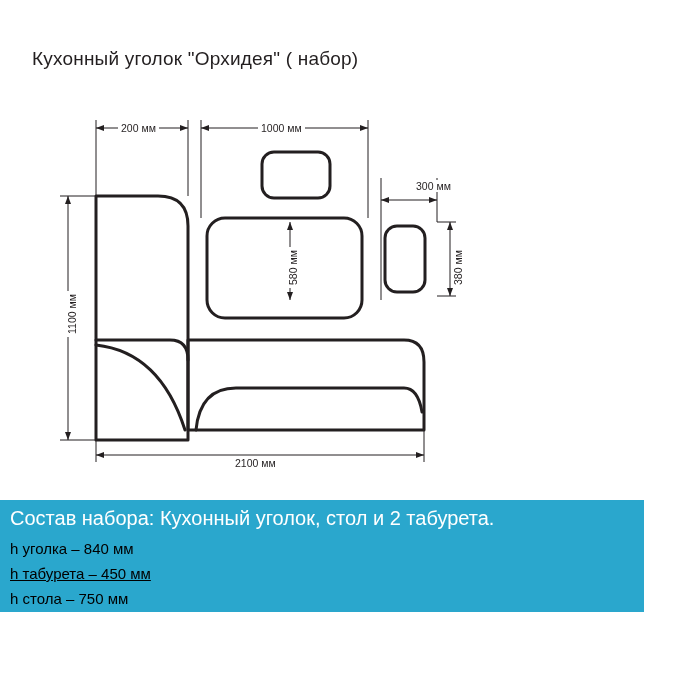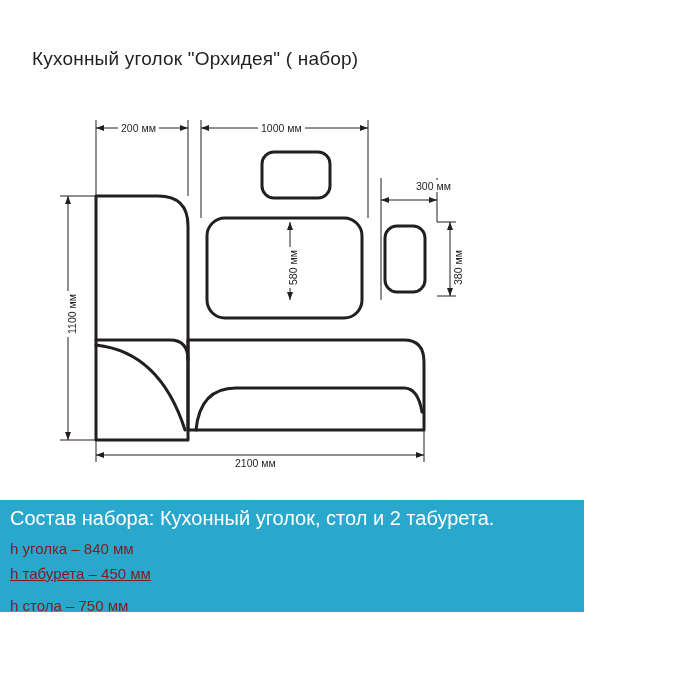--- a/index.html
+++ b/index.html
@@ -32,42 +32,42 @@
     position: absolute;
     left: 0;
     top: 0;
     width: 700px;
     height: 700px;
   }
   .footer {
     position: absolute;
     left: 0;
     top: 500px;
-    width: 584px;
+    width: 644px;
     height: 112px;
     background: #2aa7cd;
   }
   .footer-title {
     position: absolute;
     left: 10px;
     top: 7px;
     font-size: 20px;
     color: #ffffff;
     white-space: nowrap;
   }
   .footer-line {
     position: absolute;
     left: 10px;
     font-size: 15px;
-    color: #7f1d1d;
+    color: #000000;
     white-space: nowrap;
   }
   .fl0 { top: 40px; }
   .fl1 { top: 65px; text-decoration: underline; }
-  .fl2 { top: 97px; }
+  .fl2 { top: 90px; }
   .dim-label {
     position: absolute;
     font-size: 10.5px;
     color: #231f20;
     white-space: nowrap;
   }
   .rot-label {
     position: absolute;
     font-size: 10.5px;
     color: #231f20;

